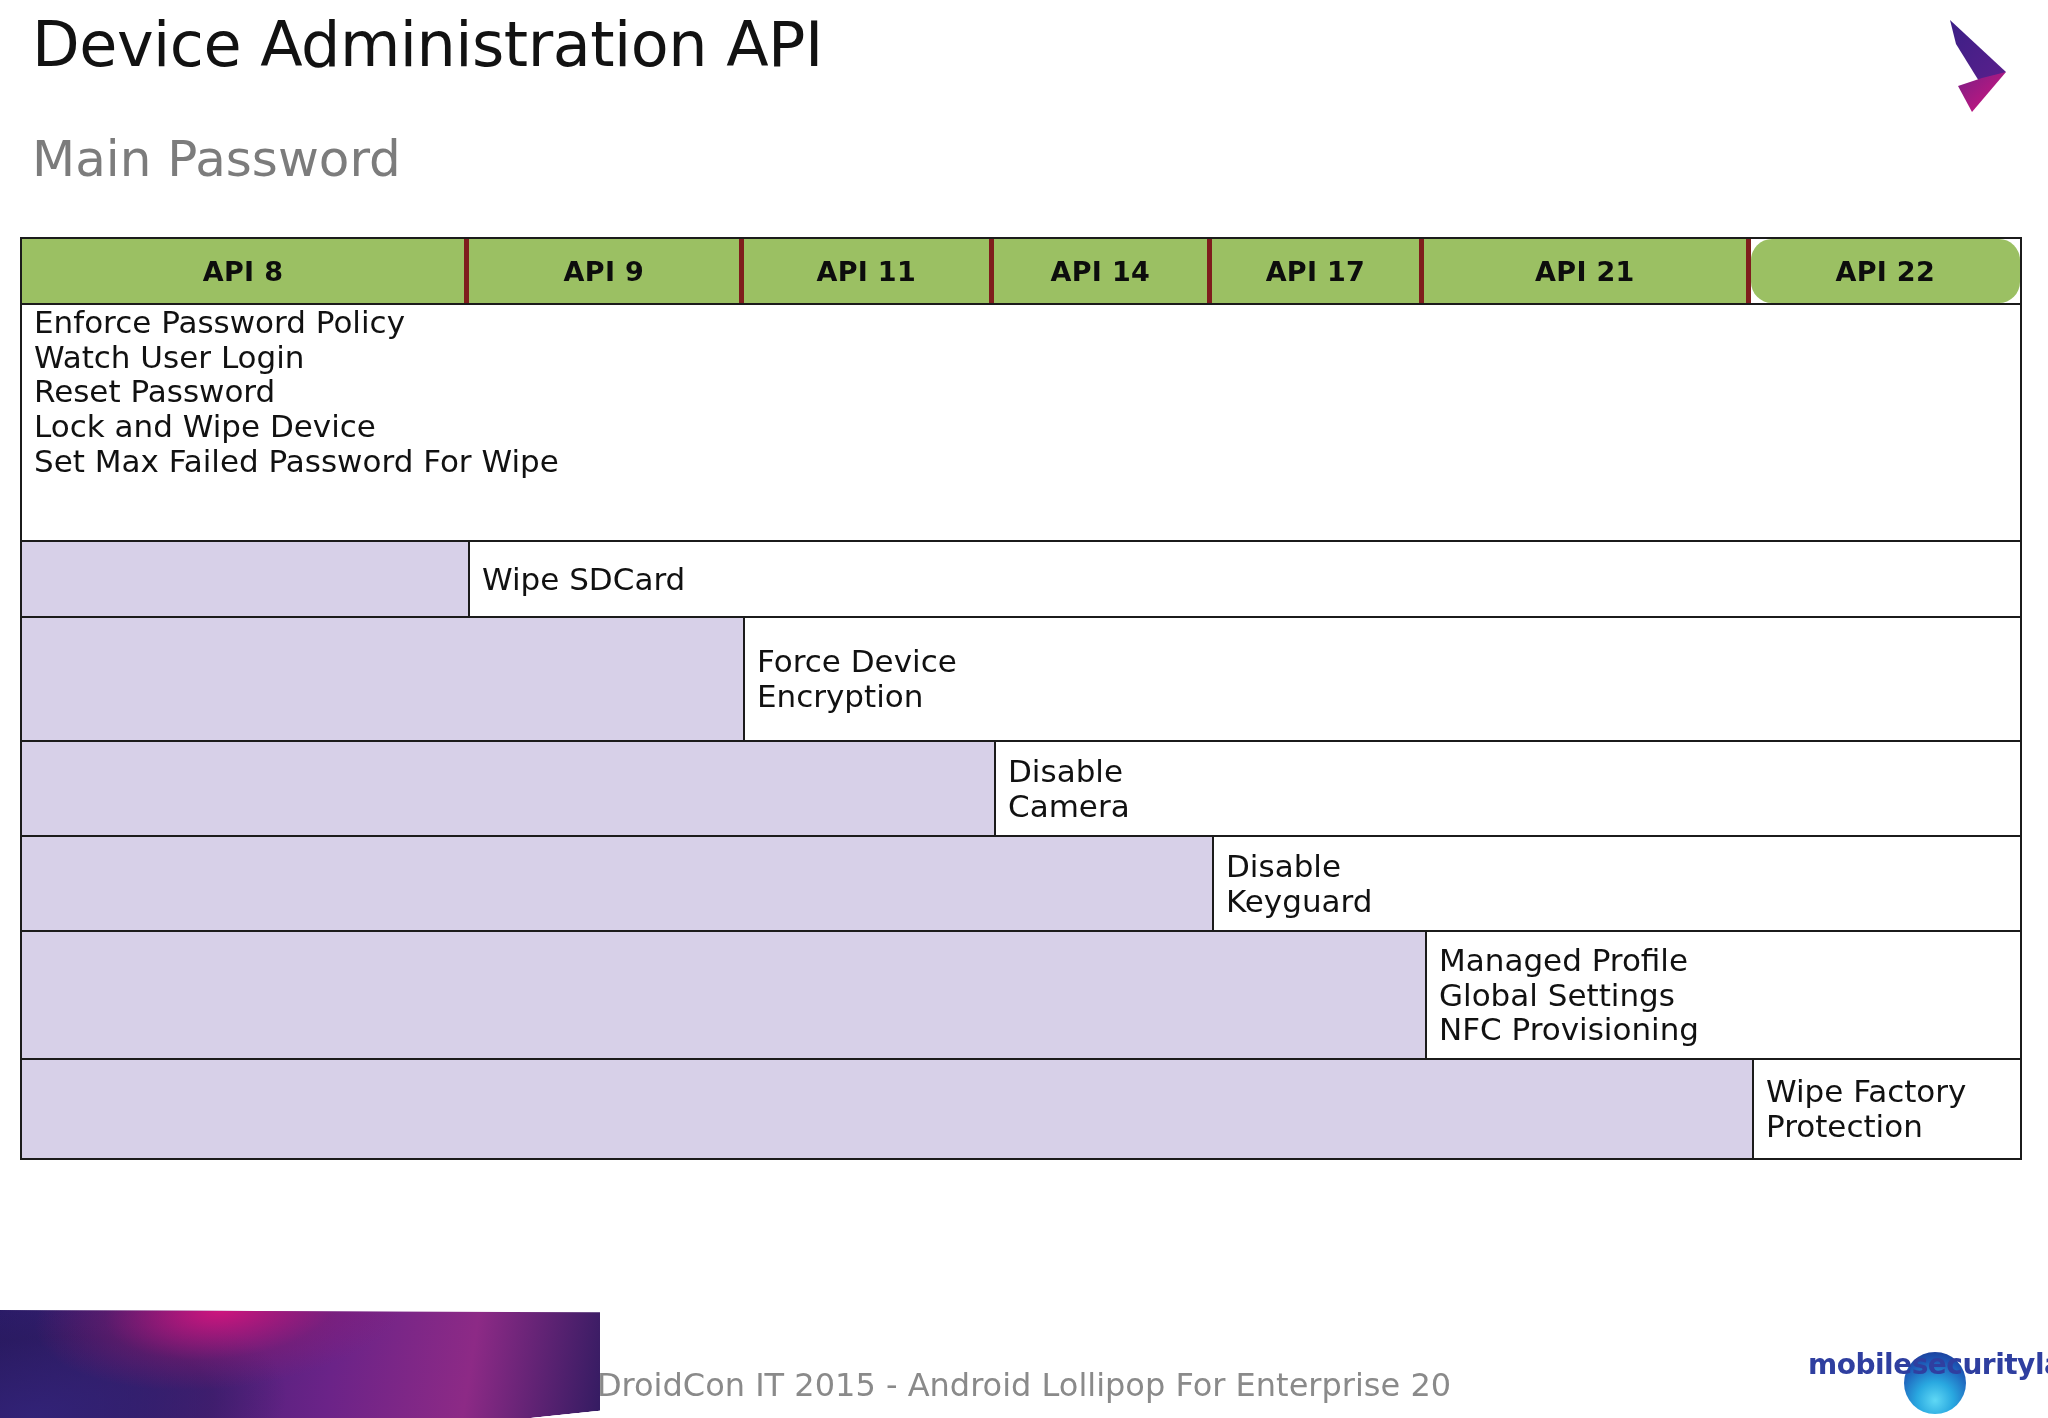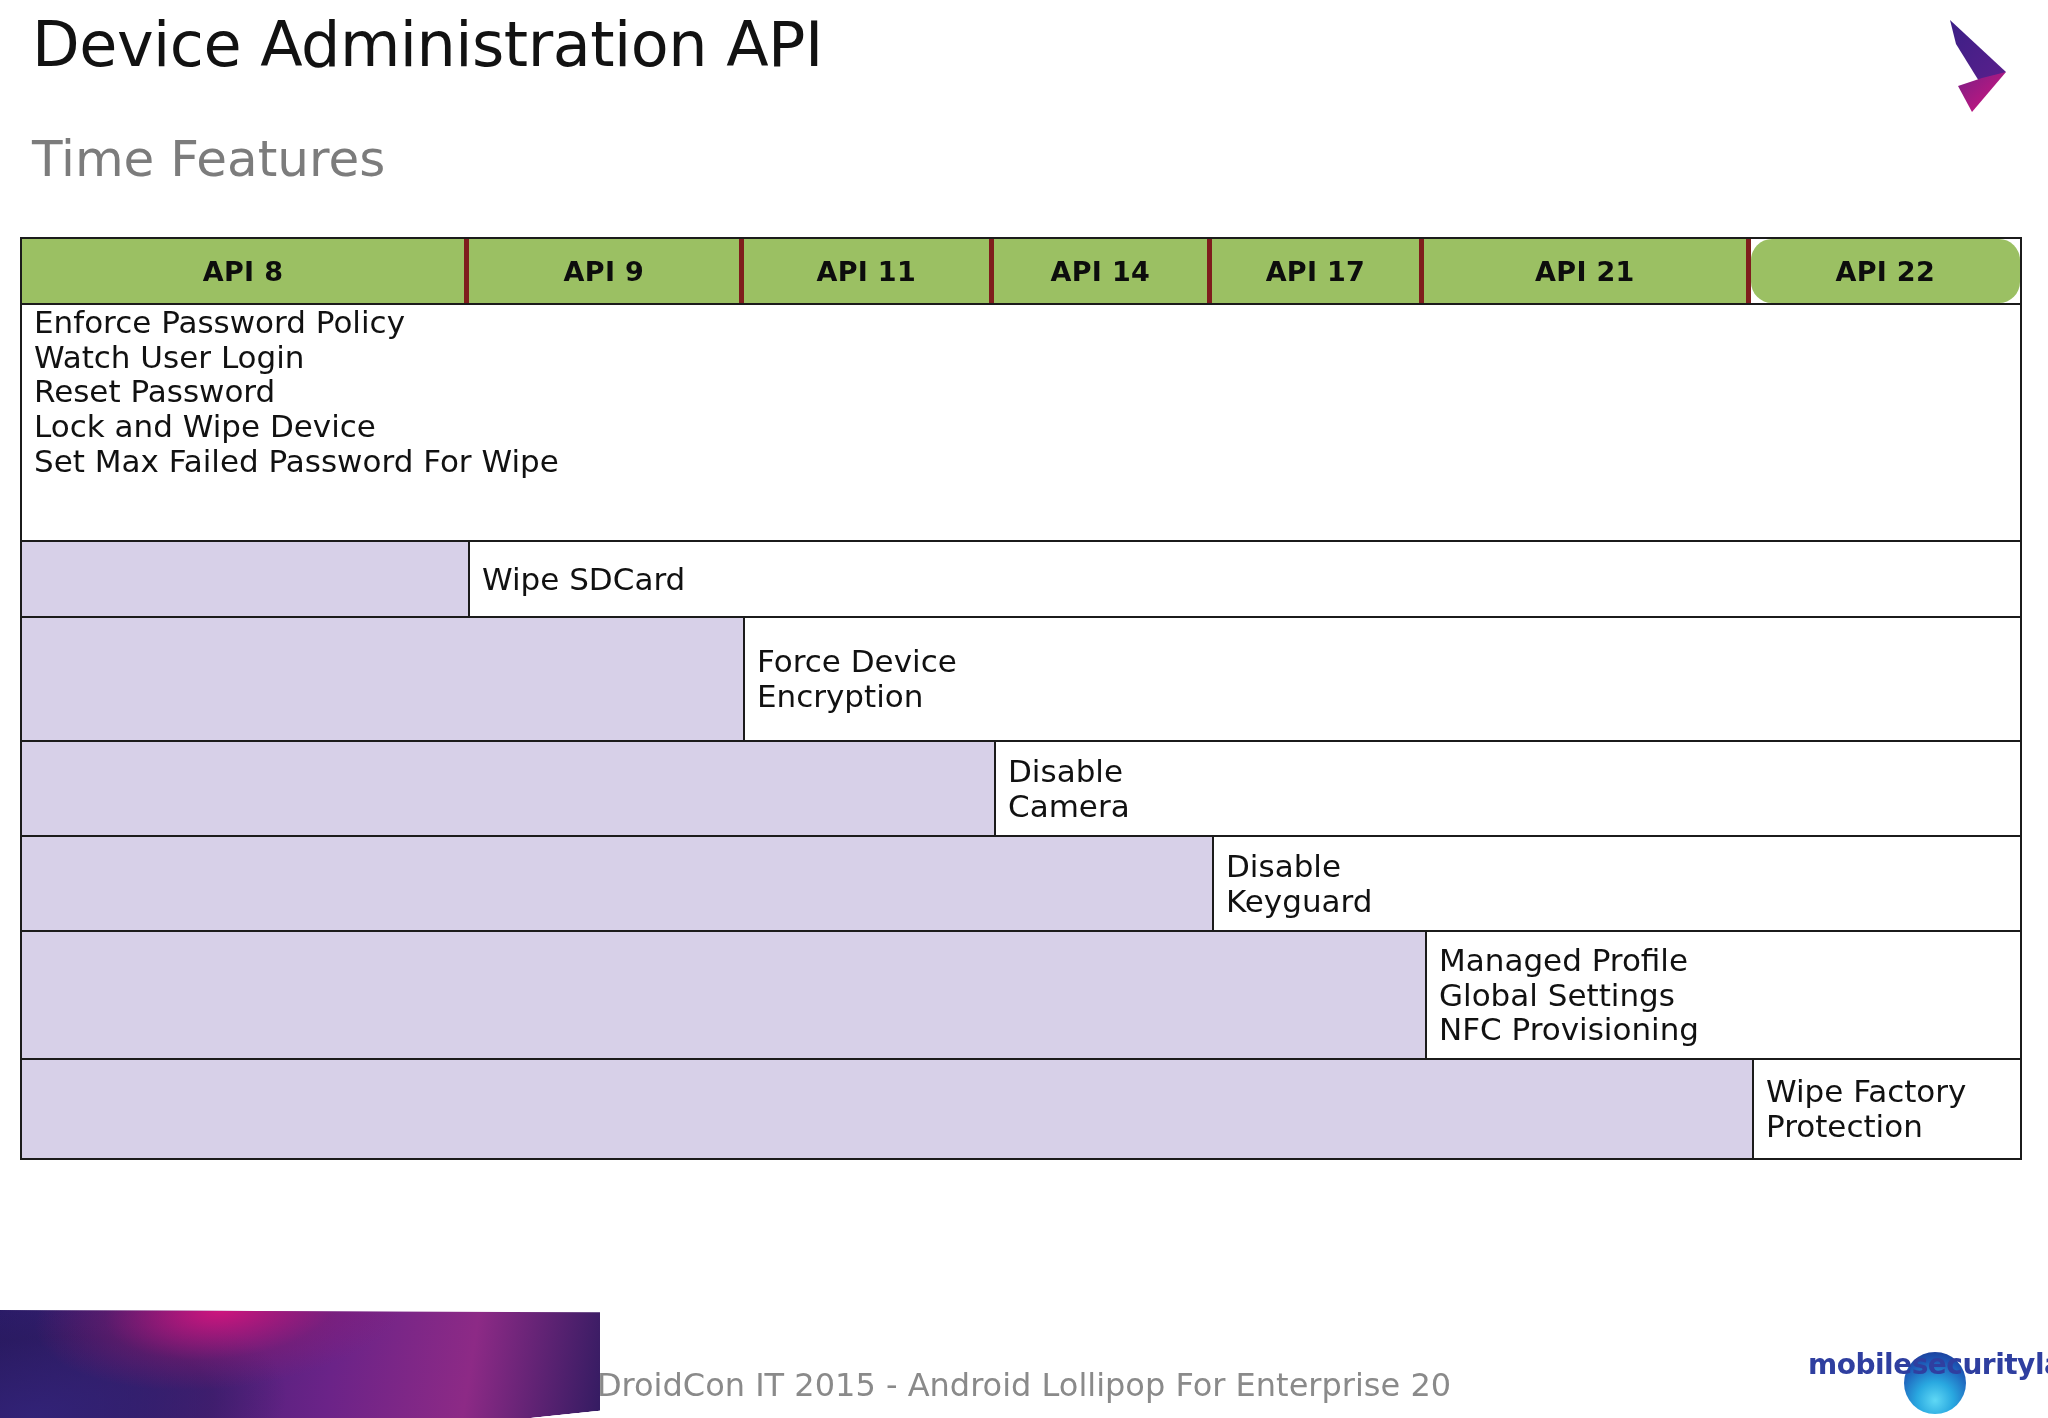--- a/index.html
+++ b/index.html
@@ -183,21 +183,21 @@
   }
 </style>
 </head>
 <body>
 
 <div id="bg-wedge">
   <div class="shape"></div>
 </div>
 
 <div id="slide-title">Device Administration API</div>
-<div id="slide-subtitle">Time Features</div>
+<div id="slide-subtitle">Main Password</div>
 
 <div id="brand-arrow">
   <svg width="110" height="110" viewBox="0 0 110 110" xmlns="http://www.w3.org/2000/svg">
     <defs>
       <linearGradient id="gTop" x1="0" y1="0" x2="1" y2="1">
         <stop offset="0%" stop-color="#3b1f86"></stop>
         <stop offset="100%" stop-color="#5c1f8c"></stop>
       </linearGradient>
       <linearGradient id="gBot" x1="0" y1="0" x2="1" y2="1">
         <stop offset="0%" stop-color="#7a1f86"></stop>

